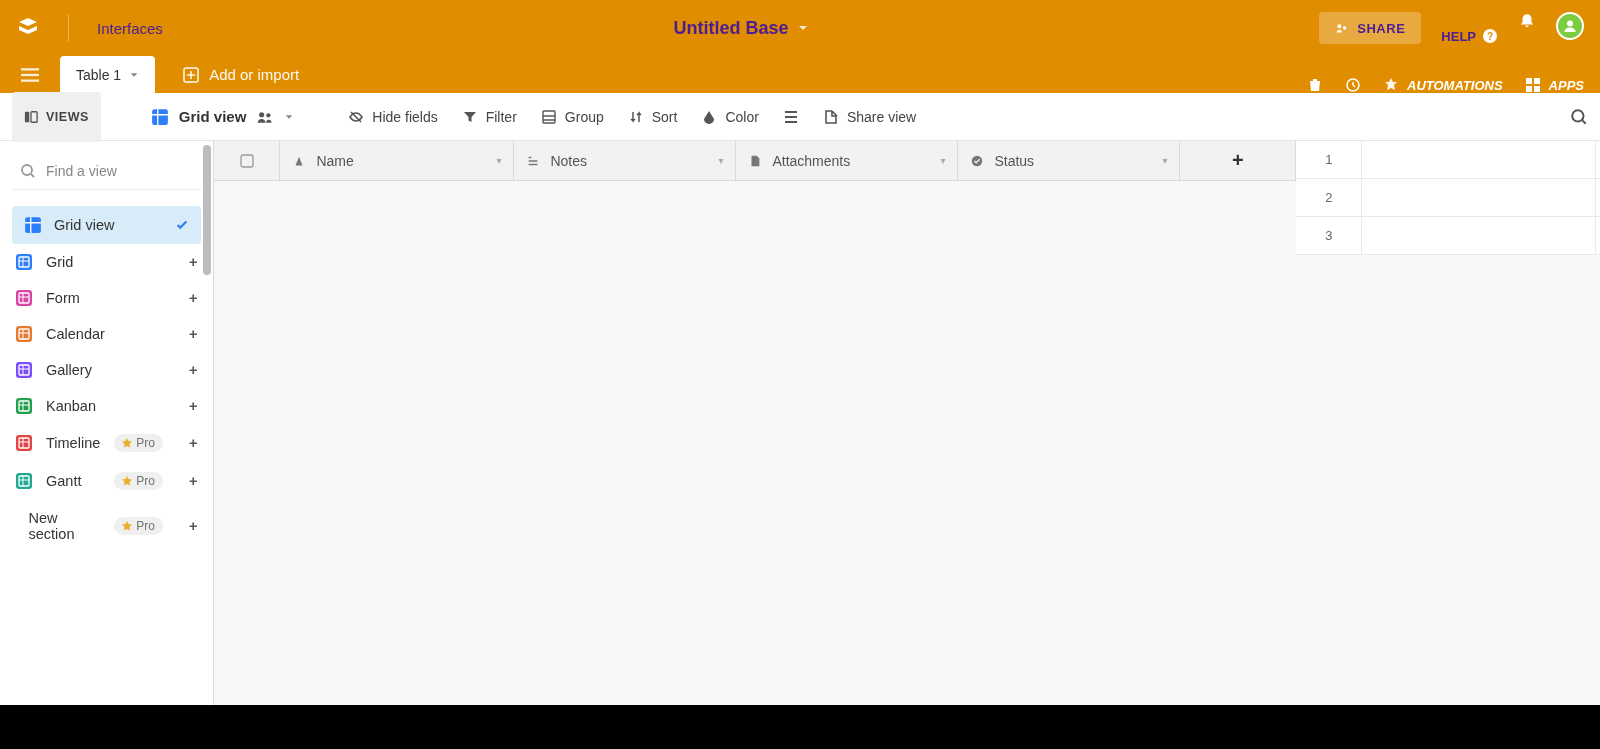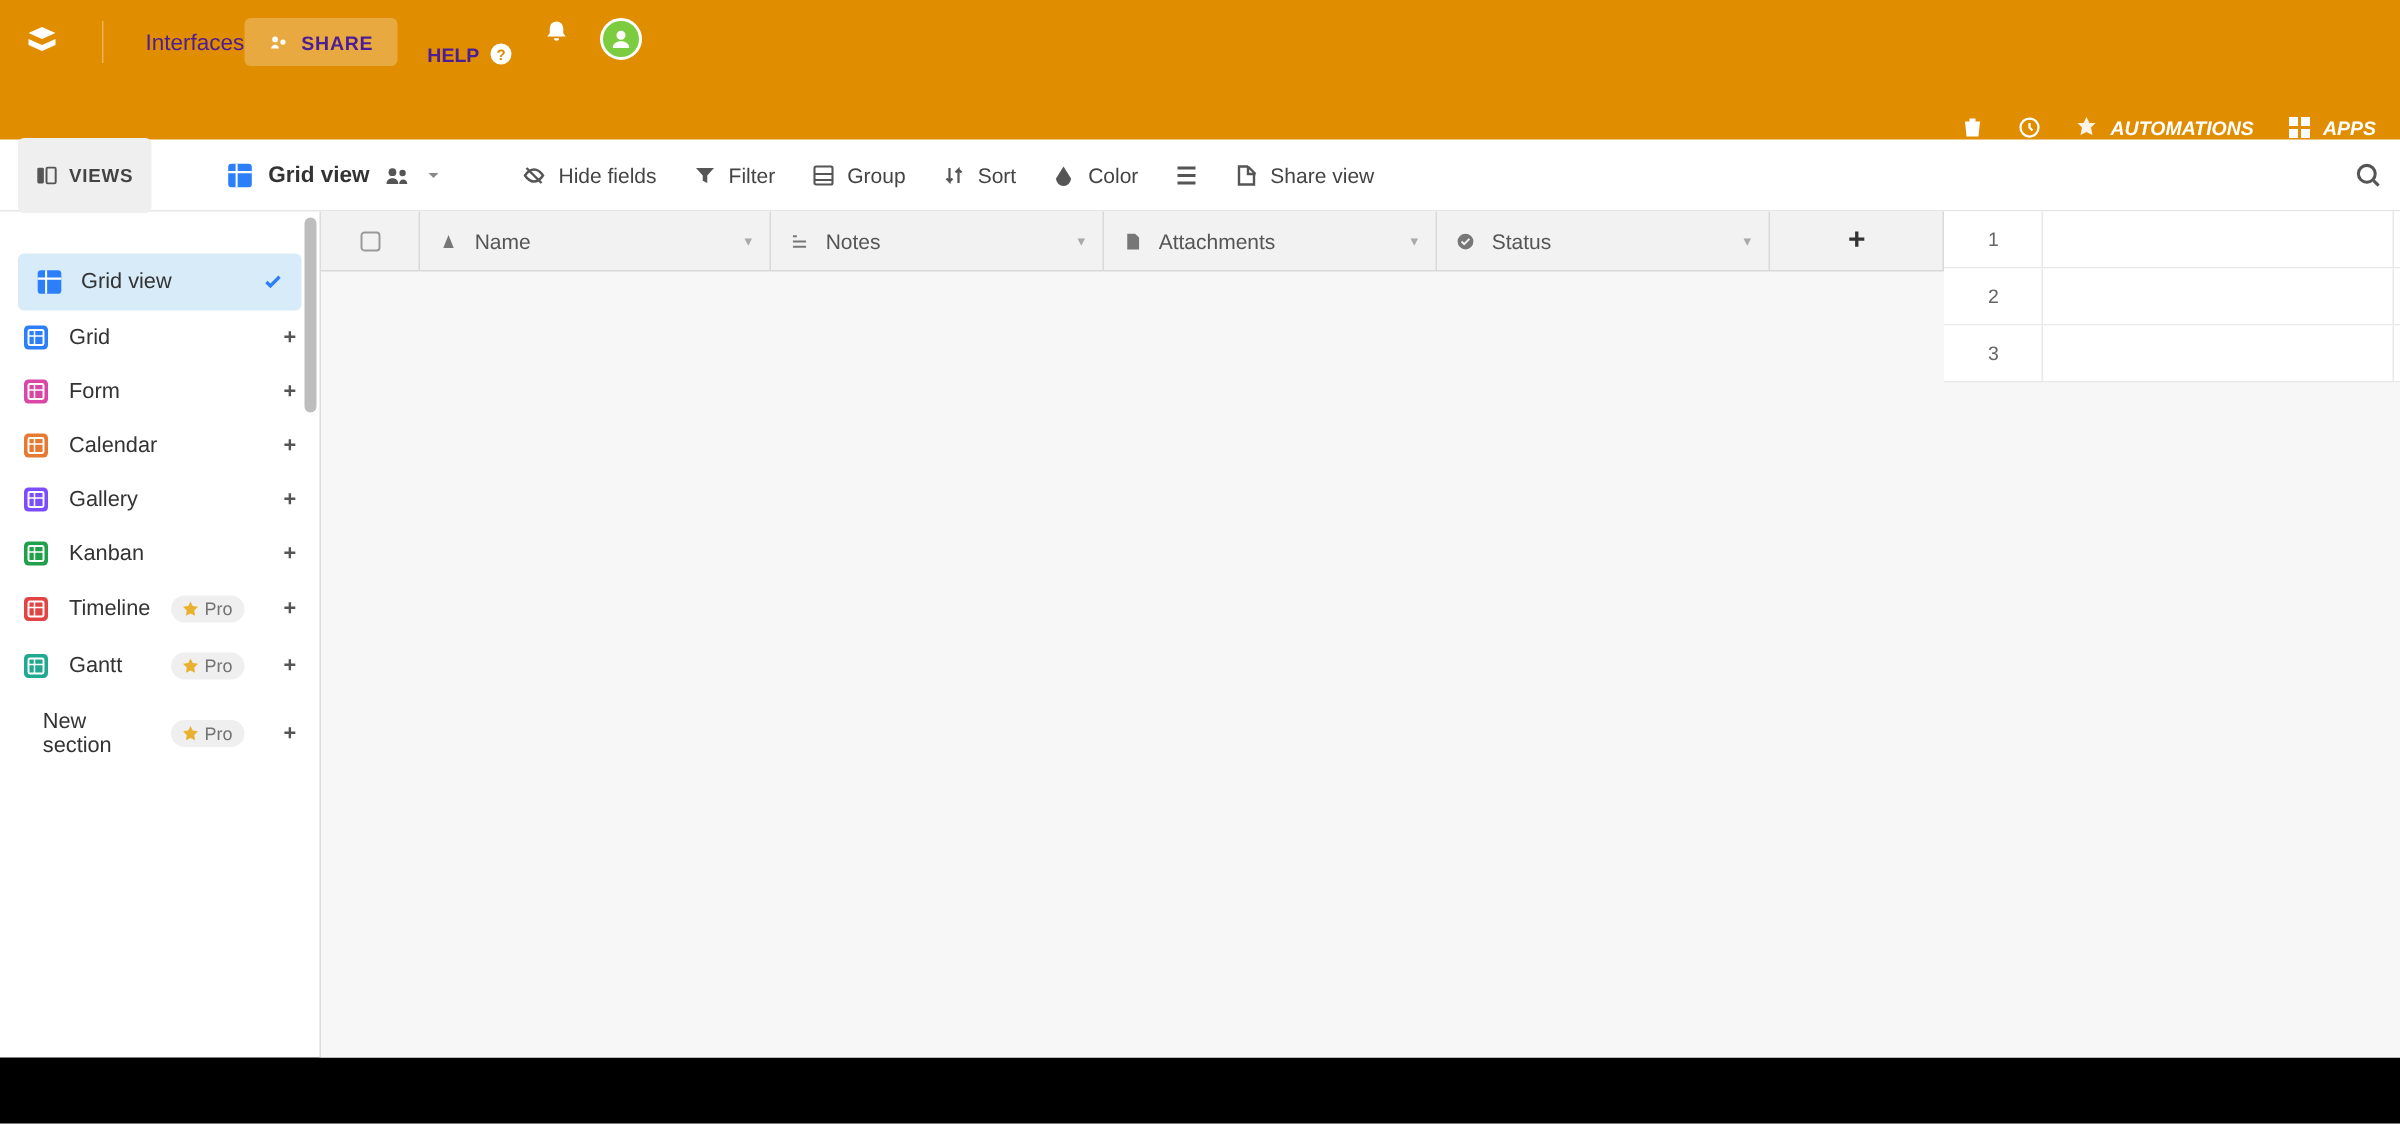--- a/index.html
+++ b/index.html
@@ -86,20 +86,28 @@
   <div class="topbar">
     <div class="logo-box">
       <span>
         <svg class="logo-icon" viewBox="0 0 24 24">
             <path d="M3 6l9-4 9 4-9 4-9-4zm0 4l9 4 9-4v4l-9 4-9-4v-4z"></path>
           </svg>
       </span>
       <span class="divider-v"></span>
       <span class="interfaces">Interfaces</span>
     </div>
+    <div class="topbar-center">
+      <span class="base-title">Untitled Base</span>
+      <span style="opacity:.8;">
+        <svg width="12" height="12" viewBox="0 0 12 12" fill="#fff">
+            <path d="M2 4l4 4 4-4z"></path>
+          </svg>
+      </span>
+    </div>
     <div class="topbar-right">
       <div class="share-btn">
         <svg width="14" height="14" viewBox="0 0 16 16" fill="#fff">
             <circle cx="5" cy="6" r="2.2"></circle>
             <circle cx="11" cy="8" r="2"></circle>
             <path d="M2 13c0-2 2-3 3-3s3 1 3 3z"></path>
           </svg>
         <span>SHARE</span>
       </div>
       <div class="help">
@@ -117,20 +125,42 @@
       <span class="avatar">
         <svg width="16" height="16" viewBox="0 0 16 16" fill="#fff">
             <circle cx="8" cy="5.5" r="3"></circle>
             <path d="M2.5 14c0-3 2.5-4.5 5.5-4.5S13.5 11 13.5 14z"></path>
           </svg>
       </span>
     </div>
   </div>
 
   <div class="tabsbar">
+    <div class="tabsbar-left">
+      <span class="hamburger-btn">
+        <svg width="18" height="18" viewBox="0 0 16 16" fill="#fff">
+            <rect y="2" width="16" height="2"></rect>
+            <rect y="7" width="16" height="2"></rect>
+            <rect y="12" width="16" height="2"></rect>
+          </svg>
+      </span>
+      <div class="tab">
+        <span>Table 1</span>
+        <svg width="10" height="10" viewBox="0 0 12 12" fill="#888">
+            <path d="M2 4l4 4 4-4z"></path>
+          </svg>
+      </div>
+      <div class="add-import">
+        <svg width="16" height="16" viewBox="0 0 16 16" fill="#fff">
+            <rect x="1" y="1" width="14" height="14" rx="2" fill="none" stroke="#fff" stroke-width="1.5"></rect>
+            <path d="M8 4v8M4 8h8" stroke="#fff" stroke-width="1.5"></path>
+          </svg>
+        <span>Add or import</span>
+      </div>
+    </div>
     <div class="tabsbar-right">
       <span>
         <svg width="16" height="16" viewBox="0 0 16 16" fill="#fff">
             <path d="M3 4h10l-1 10H4zM6 2h4v2H6z"></path>
           </svg>
       </span>
       <span>
         <svg width="16" height="16" viewBox="0 0 16 16" fill="none" stroke="#fff" stroke-width="1.5">
             <circle cx="8" cy="8" r="6"></circle>
             <path d="M8 5v3l2 2"></path>
@@ -227,20 +257,27 @@
       <svg width="18" height="18" viewBox="0 0 16 16" fill="none" stroke="#555" stroke-width="1.8">
           <circle cx="7" cy="7" r="5"></circle>
           <path d="M11 11l3 3"></path>
         </svg>
     </span>
   </div>
 
   <div class="main">
     <div class="sidebar">
       <div class="sidebar-scroll">
+        <div class="find-view">
+          <svg width="16" height="16" viewBox="0 0 16 16" fill="none" stroke="#999" stroke-width="1.8">
+              <circle cx="7" cy="7" r="5"></circle>
+              <path d="M11 11l3 3"></path>
+            </svg>
+          <span>Find a view</span>
+        </div>
         <div class="view-item">
           <svg class="ic18" viewBox="0 0 16 16" fill="#2d7ff9">
               <rect x="1" y="1" width="14" height="14" rx="2"></rect>
               <path d="M1 6h14M6 1v14" stroke="#fff" stroke-width="1.2"></path>
             </svg>
           <span>Grid view</span>
           <span class="check">
             <svg width="14" height="14" viewBox="0 0 16 16" fill="none" stroke="#2d7ff9" stroke-width="2.5">
                 <path d="M3 8l3 3 7-7"></path>
               </svg>

